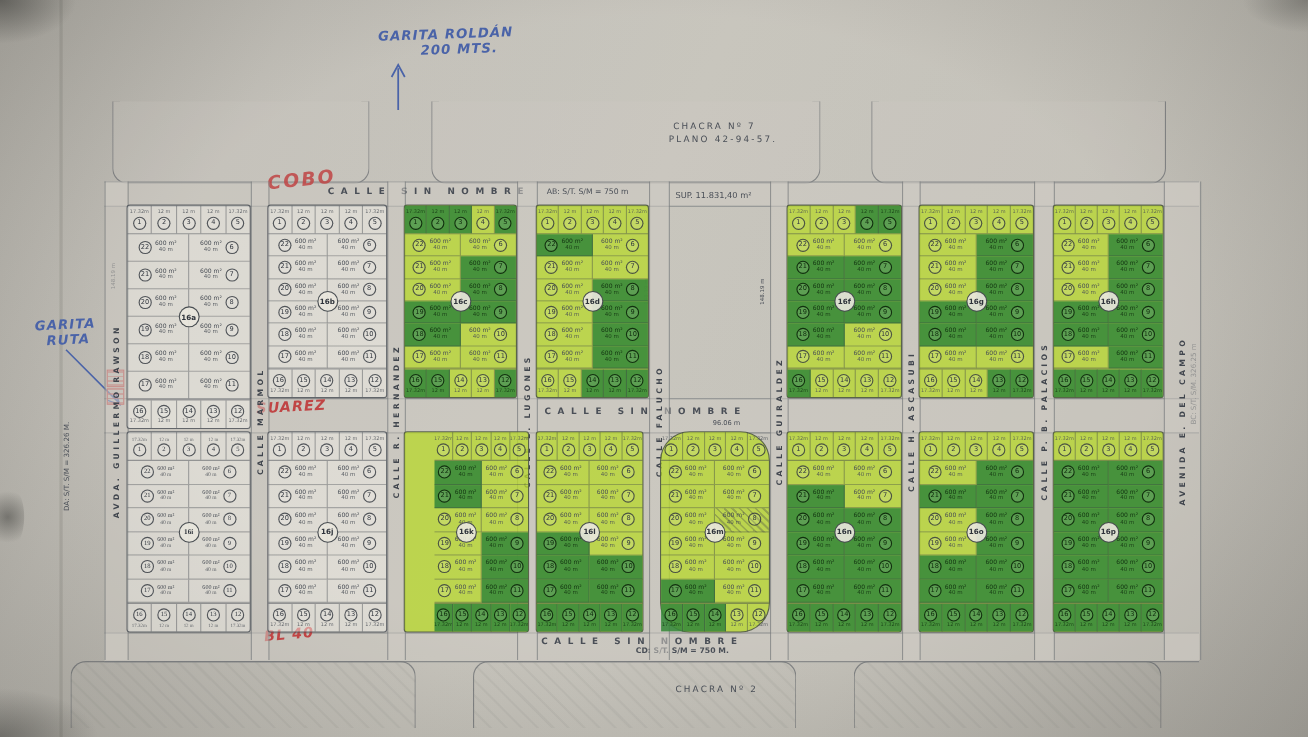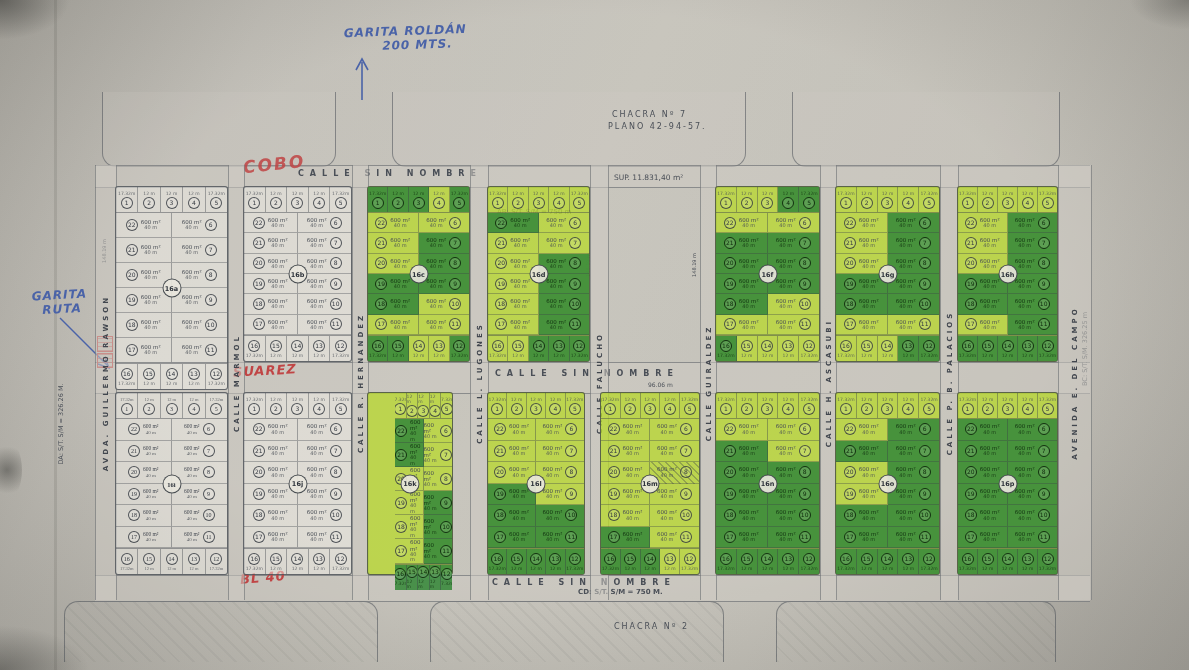--- a/index.html
+++ b/index.html
@@ -100,21 +100,21 @@
   <div class="chacra-bot" style="left:64px;top:601px;width:312px;height:60px;"></div>
   <div class="chacra-bot" style="left:430px;top:601px;width:292px;height:60px;"></div>
   <div class="chacra-bot" style="left:776px;top:601px;width:278px;height:60px;"></div>
   <div class="maptext sp2" style="left:614px;top:622px;font-size:8px;">CHACRA Nº 2</div>
 
   <div class="hstreet" style="left:95px;top:165px;width:995px;height:21px;"></div>
   <div class="hstreet" style="left:95px;top:362px;width:995px;height:30px;"></div>
   <div class="hstreet" style="left:95px;top:575px;width:995px;height:25px;"></div>
 
   <div class="maptext sp6" style="left:298px;top:169px;font-size:8px;font-weight:bold;">CALLE SIN NOMBRE</div>
-  <div class="maptext" style="left:497px;top:170px;font-size:7px;margin-top:38px;">AB: S/T. S/M = 750 m</div>
+  <div class="maptext" style="left:497px;top:170px;font-size:7px;">AB: S/T. S/M = 750 m</div>
   <div class="maptext sp6" style="left:495px;top:369px;font-size:8px;font-weight:bold;">CALLE SIN NOMBRE</div>
   <div class="maptext" style="left:648px;top:381px;font-size:6px;">96.06 m</div>
   <div class="maptext sp6" style="left:492px;top:578px;font-size:8px;font-weight:bold;">CALLE SIN NOMBRE</div>
   <div class="maptext" style="left:578px;top:588px;font-size:7px;font-weight:bold;">CD: S/T. S/M = 750 M.</div>
   <div class="maptext" style="left:614px;top:173px;font-size:7.5px;">SUP. 11.831,40 m²</div>
 
   <div class="maptext vert" style="left:20px;top:420px;font-size:6.5px;">DA: S/T. S/M = 326.26 M.</div>
   <div class="maptext vert" style="left:1048px;top:345px;font-size:6.5px;">BC: S/T. S/M. 326.25 m</div>
   <div class="maptext vert" style="left:576px;top:262px;font-size:5px;">148.19 m</div>
   <div class="maptext vert" style="left:682px;top:262px;font-size:5px;">148.19 m</div>
@@ -1363,21 +1363,21 @@
           <div class="cell">
             <div class="num">13</div>
             <div class="dim">12 m</div>
           </div>
           <div class="cell">
             <div class="num">12</div>
             <div class="dim">17.32m</div>
           </div>
         </div>
       </div>
-      <div class="block green" style="left: 367px; top: 392px; width: 86px; height: 183px; padding-left: 27px;">
+      <div class="block green" style="left: 367px; top: 392px; width: 114px; height: 183px; padding-left: 27px;">
         <div class="strip">
           <div class="cell">
             <div class="dim">17.32m</div>
             <div class="num">1</div>
           </div>
           <div class="cell">
             <div class="dim">12 m</div>
             <div class="num">2</div>
           </div>
           <div class="cell">
@@ -1629,21 +1629,21 @@
           <div class="cell dark">
             <div class="num">13</div>
             <div class="dim">12 m</div>
           </div>
           <div class="cell dark">
             <div class="num">12</div>
             <div class="dim">17.32m</div>
           </div>
         </div>
       </div>
-      <div class="block green" style="left: 600px; top: 392px; width: 100px; height: 183px;">
+      <div class="block green" style="left: 600px; top: 392px; width: 100px; height: 183px; border-radius: 27px;">
         <div class="strip">
           <div class="cell">
             <div class="dim">17.32m</div>
             <div class="num">1</div>
           </div>
           <div class="cell">
             <div class="dim">12 m</div>
             <div class="num">2</div>
           </div>
           <div class="cell">

